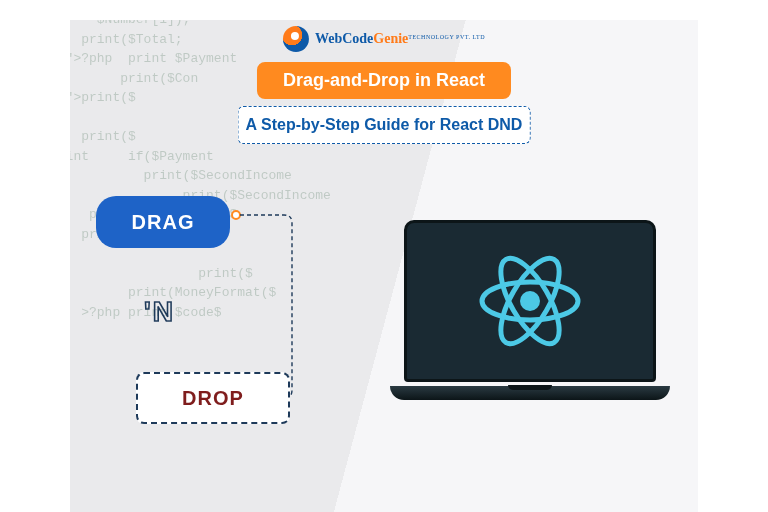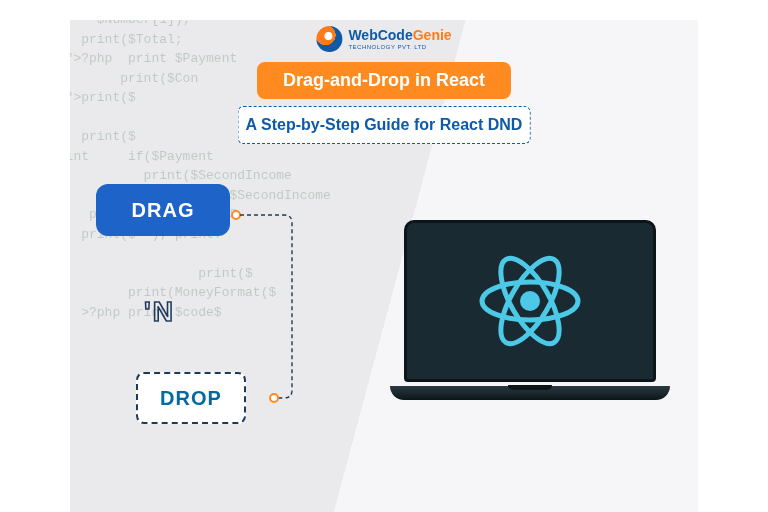--- a/index.html
+++ b/index.html
@@ -55,22 +55,23 @@
     .logo-mark::after {
       content: "";
       position: absolute;
       left: 8px; top: 6px;
       width: 8px; height: 8px;
       background: #fff;
       border-radius: 50%;
     }
     .logo-text {
       display: flex;
-      flex-direction: column;
+      flex-direction: row;
       line-height: 1;
+      font-family: Liberation Serif, serif;
     }
     .logo-main { font-weight: 700; font-size: 14px; }
     .logo-main .wc { color: #0e5aa8; }
     .logo-main .gn { color: #ff7b1a; }
     .logo-sub { font-size: 6px; letter-spacing: 0.5px; color: #0e5aa8; margin-top: 2px; }
     .title-pill {
       position: absolute;
       top: 42px;
       left: 50%;
       transform: translateX(-50%);
@@ -92,26 +93,26 @@
       font-weight: 600;
       font-size: 16px;
       padding: 9px 7px;
       border-radius: 6px;
       border: 1.5px dashed #0e5aa8;
       white-space: nowrap;
     }
     .drag-box {
       position: absolute;
       left: 26px;
-      top: 164px;
+      top: 176px;
       width: 134px;
       height: 52px;
       background: #1e63c7;
       color: #fff;
-      border-radius: 12px;
+      border-radius: 20px;
       display: flex;
       align-items: center;
       justify-content: center;
       font-weight: 800;
       font-size: 20px;
       letter-spacing: 1px;
     }
     .n-label {
       position: absolute;
       left: 74px;
@@ -119,24 +120,24 @@
       font-weight: 700;
       font-size: 28px;
       letter-spacing: 2px;
       color: transparent;
       -webkit-text-stroke: 1.6px #1e3a5a;
     }
     .drop-box {
       position: absolute;
       left: 66px;
       top: 352px;
-      width: 110px;
+      width: 154px;
       height: 52px;
       background: #fff;
-      color: #0369a1;
+      color: #7f1d1d;
       border-radius: 8px;
       border: 2px dashed #1e3a5a;
       display: flex;
       align-items: center;
       justify-content: center;
       font-weight: 800;
       font-size: 20px;
       letter-spacing: 1px;
     }
     .connector {

